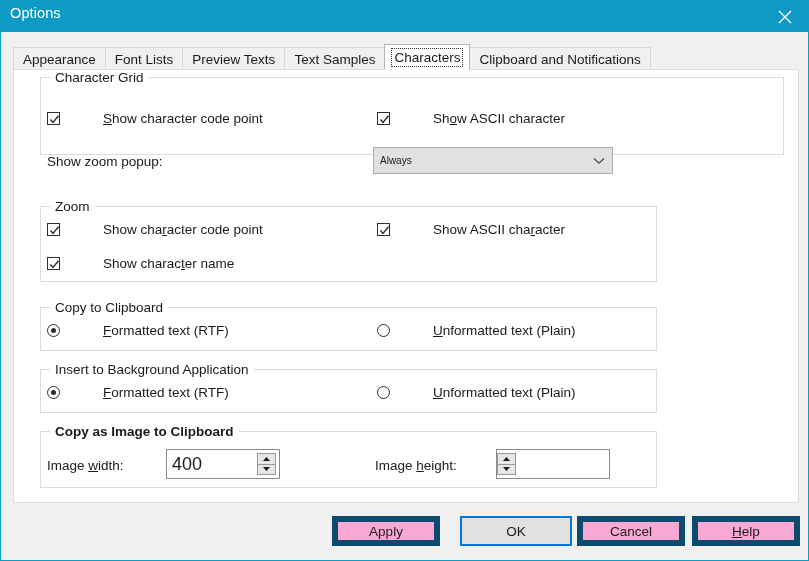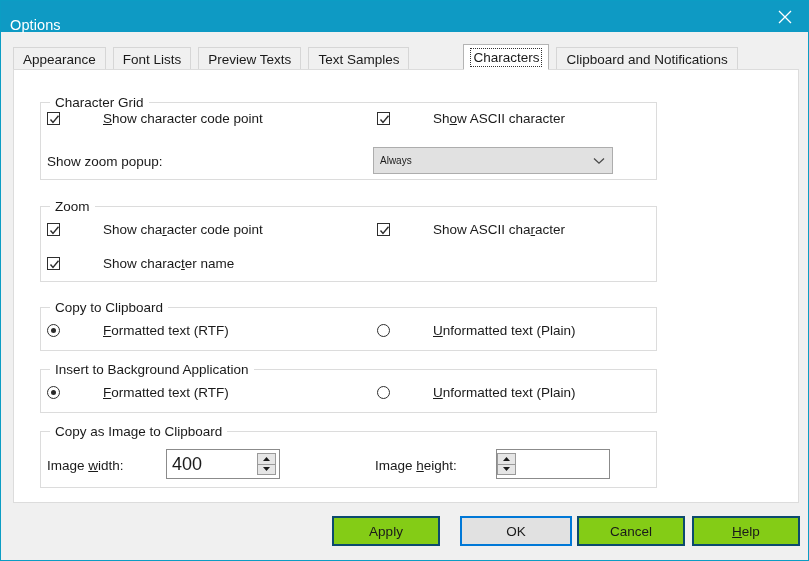--- a/index.html
+++ b/index.html
@@ -30,21 +30,21 @@
   .titlebar {
     position: absolute;
     left: 0; top: 0;
     width: 807px;
     height: 31px;
     background: #0e9ac4;
     color: #ffffff;
   }
   .title-text {
     position: absolute;
-    left: 9px; top: 16px;
+    left: 9px; top: 4px;
     font-size: 14.5px;
     color: #ffffff;
     letter-spacing: .1px;
   }
   .close-btn {
     position: absolute;
     right: 0; top: 0;
     width: 46px; height: 31px;
     display: flex;
     align-items: center;
@@ -53,21 +53,20 @@
   }
   .close-btn svg { display:block; }
 
   
   .tabstrip {
     position: absolute;
     left: 12px; top: 44px;
     height: 25px;
     display: flex;
     align-items: flex-end;
-    gap: 8px;
   }
   .tab {
     height: 23px;
     box-sizing: border-box;
     padding: 0 9px;
     background: #f0f0f0;
     border: 1px solid #d6d6d6;
     border-bottom: none;
     display: flex;
     align-items: center;
@@ -77,21 +76,20 @@
     cursor: default;
     position: relative;
   }
   .tab.active {
     height: 26px;
     background: #ffffff;
     border: 1px solid #b4b4b4;
     border-bottom: 1px solid #ffffff;
     z-index: 5;
     padding: 0 8px;
-    margin-left: 47px;
   }
   .tab.active .tab-label {
     outline: 1px dotted #333;
     outline-offset: 1px;
     padding: 0 1px;
   }
 
   
   .tabpanel {
     position: absolute;
@@ -224,22 +222,22 @@
     justify-content: center;
     cursor: default;
   }
   .spin-btn.down { border-top: none; }
 
   
   .btn {
     position: absolute;
     box-sizing: border-box;
     height: 30px;
-    background: #84cc16;
-    border: 2px solid #0c4a6e;
+    background: #f9a8d4;
+    border: 6px solid #0c4a6e;
     display: flex;
     align-items: center;
     justify-content: center;
     font-size: 13.5px;
     color: #1a1a1a;
     cursor: default;
   }
   .btn.default {
     border: 2px solid #0078d7;
     background: #e1e1e1;
@@ -275,21 +273,21 @@
     <div class="tab active">
       <span class="tab-label">Characters</span>
     </div>
     <div class="tab">
       <span class="tab-label">Clipboard and Notifications</span>
     </div>
   </div>
 
   <div class="tabpanel">
 
-    <div class="group" style="left:26px; top:32px; width:617px; height:78px;">
+    <div class="group" style="left:26px; top:7px; width:744px; height:78px;">
       <span class="group-legend">Character Grid</span>
     </div>
 
     <div class="ctl" style="left:33px; top:41px;">
       <span class="chk">
         <svg width="11" height="11" viewBox="0 0 11 11">
             <path d="M1.5 5.5 L4 8.5 L9.5 1.8" stroke="#2b2b2b" stroke-width="1.4" fill="none"></path>
           </svg>
       </span>
       <span class="ctl-label"><u>S</u>how character code point</span>
@@ -367,21 +365,21 @@
     <div class="ctl" style="left:33px; top:315px;">
       <span class="rad on"></span>
       <span class="ctl-label"><u>F</u>ormatted text (RTF)</span>
     </div>
 
     <div class="ctl" style="left:363px; top:315px;">
       <span class="rad"></span>
       <span class="ctl-label"><u>U</u>nformatted text (Plain)</span>
     </div>
 
-    <div class="group" style="left:26px; top:361px; width:617px; height:57px;">
+    <div class="group" style="left:26px; top:361px; width:617px; height:57px;font-weight:bold;">
       <span class="group-legend">Copy as Image to Clipboard</span>
     </div>
 
     <div class="lbl" style="left:33px; top:388px;">Image <u>w</u>idth:</div>
 
     <div class="spin" style="left:152px; top:379px; width:114px; height:30px;">
       <span class="spin-input">400</span>
       <span class="spin-btns">
         <span class="spin-btn up">
           <svg width="9" height="6" viewBox="0 0 9 6">

